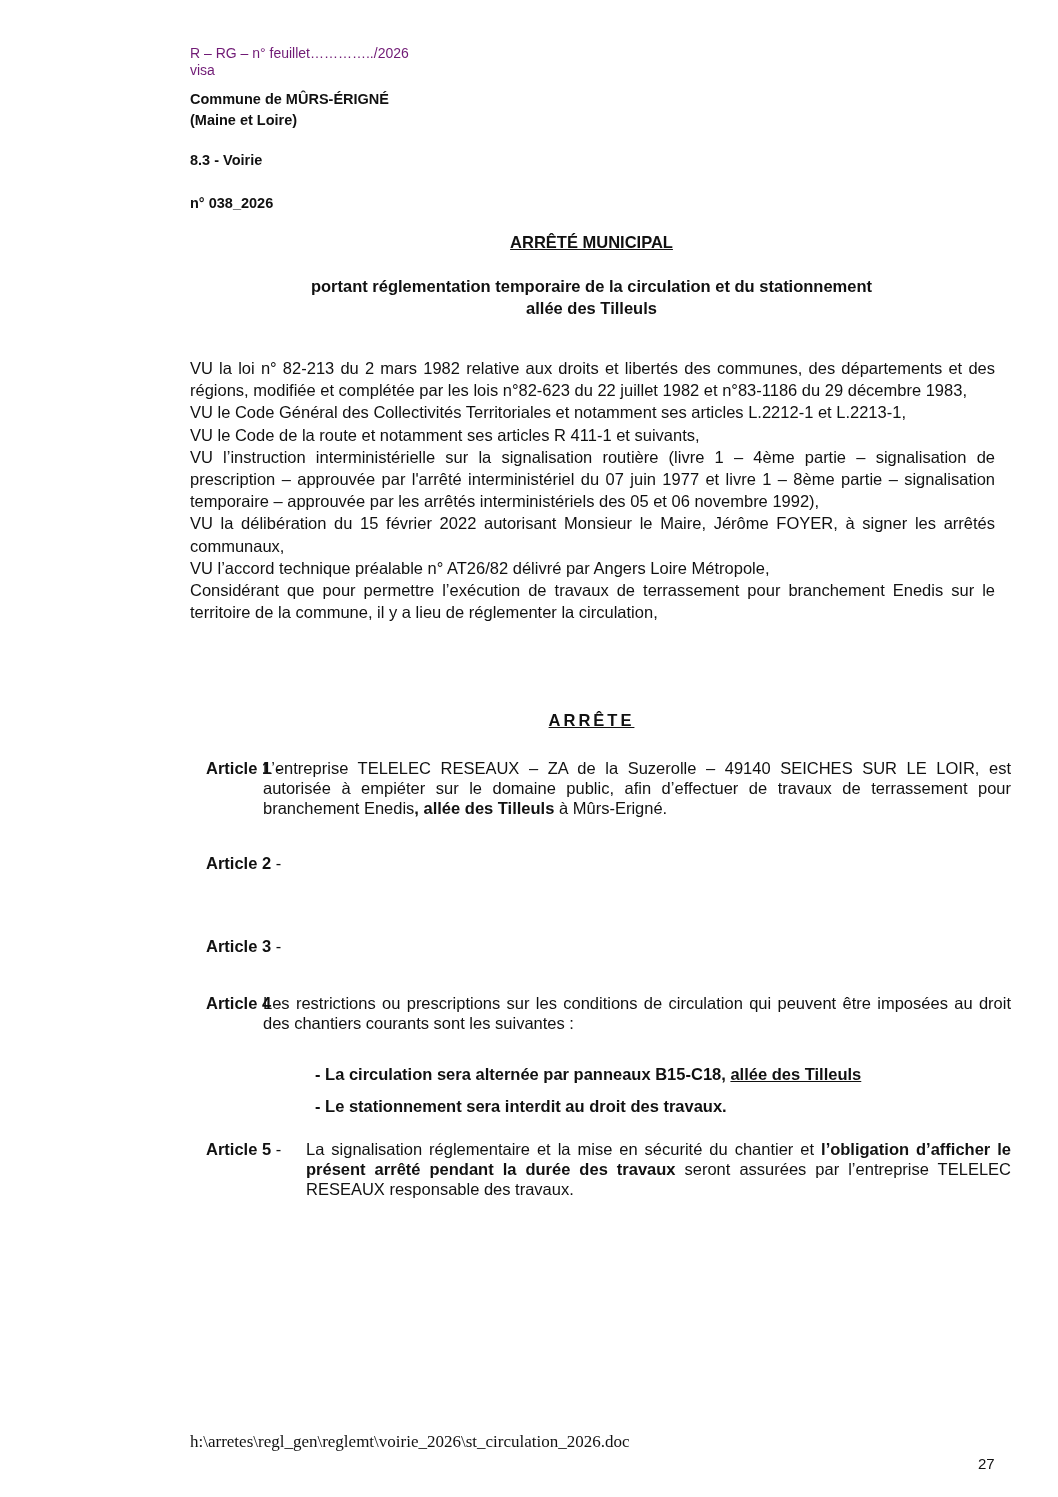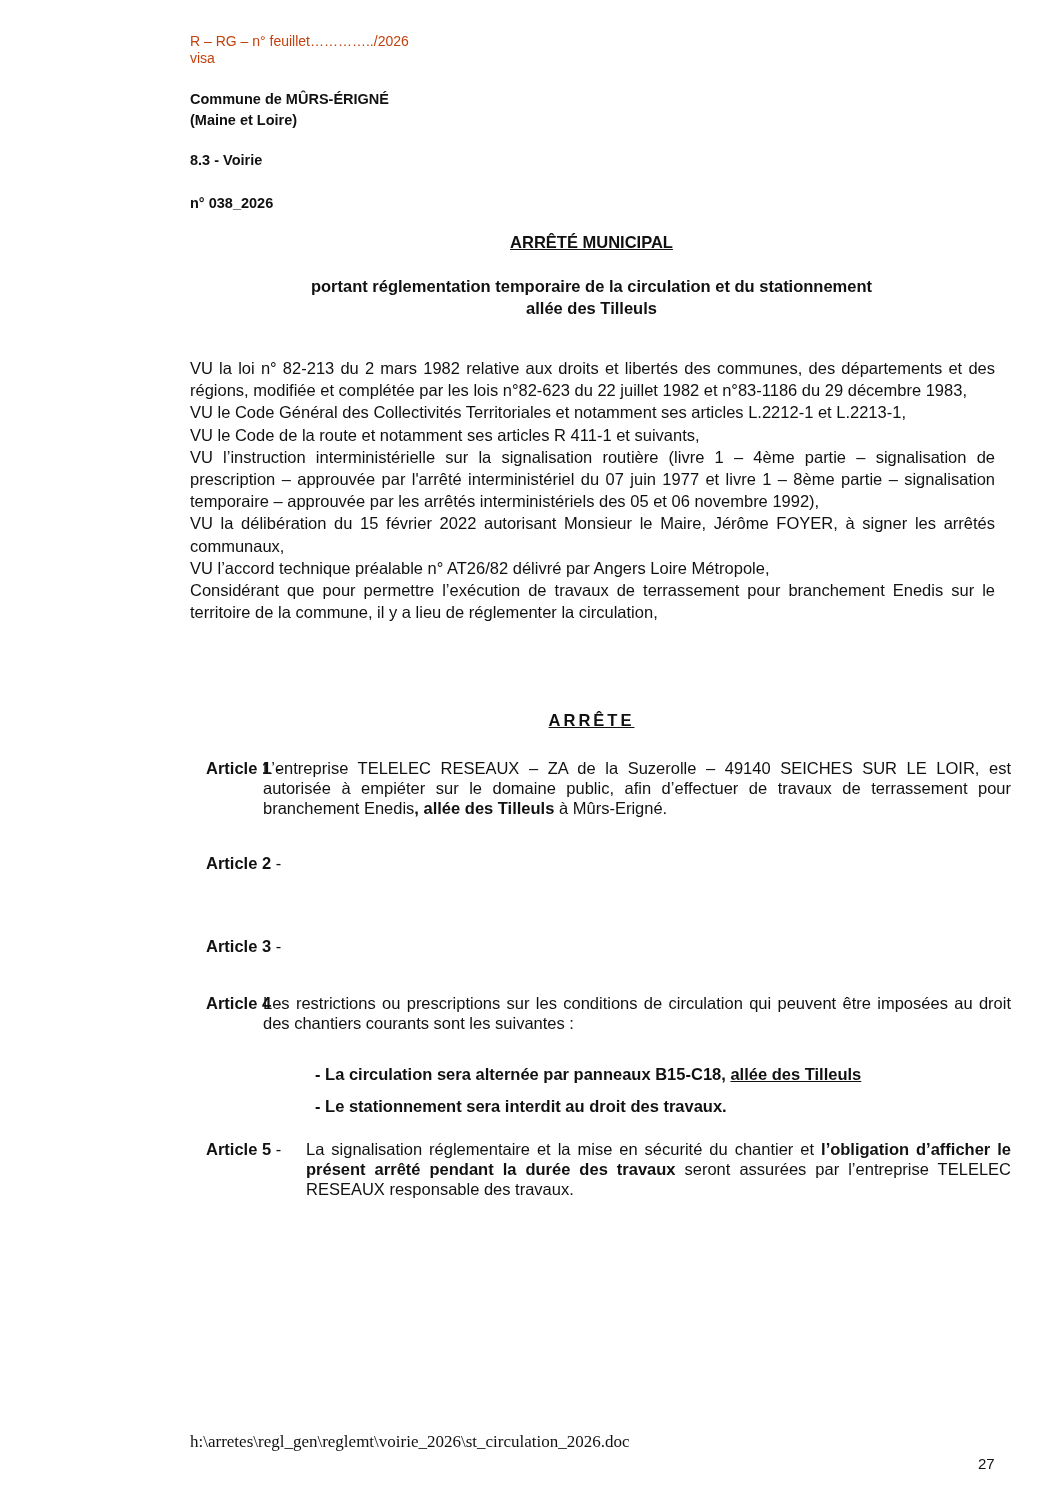--- a/index.html
+++ b/index.html
@@ -1,20 +1,20 @@
 <!DOCTYPE html>
 <html><head>
   <meta charset="utf-8">
   <style>
     html, body { margin: 0; padding: 0; background: #ffffff; }
     body { width: 1058px; height: 1497px; position: relative; overflow: hidden; color: #111; }
     .sans { font-family: "Liberation Sans", sans-serif; }
     .serif { font-family: "Liberation Serif", serif; }
     .abs { position: absolute; }
-    .hdr-ref { left: 190px; top: 33px; font-size: 14px; line-height: 17px; color: #c2410c; }
+    .hdr-ref { left: 190px; top: 45px; font-size: 14px; line-height: 17px; color: #701a75; }
     .hdr-block { left: 190px; font-size: 14.5px; font-weight: bold; line-height: 21px; }
     .title { left: 0; width: 1183px; text-align: center; top: 233px; font-size: 16.5px; font-weight: bold; text-decoration: underline; }
     .subtitle { left: 0; width: 1183px; text-align: center; top: 275px; font-size: 16.5px; font-weight: bold; line-height: 22px; }
     .preamble { left: 190px; top: 357px; width: 805px; font-size: 16.5px; line-height: 22.2px; }
     .preamble p { margin: 0; text-align: justify; }
     .arrete { left: 0; width: 1183px; text-align: center; top: 711px; font-size: 16.5px; font-weight: bold; letter-spacing: 3px; text-decoration: underline; }
     .article { left: 206px; width: 805px; font-size: 16.5px; line-height: 20px; }
     .article .lbl { position: absolute; left: 0; top: 0; font-weight: bold; }
     .article .lbl .dash { font-weight: normal; }
     .article .body { margin-left: 57px; text-align: justify; }

